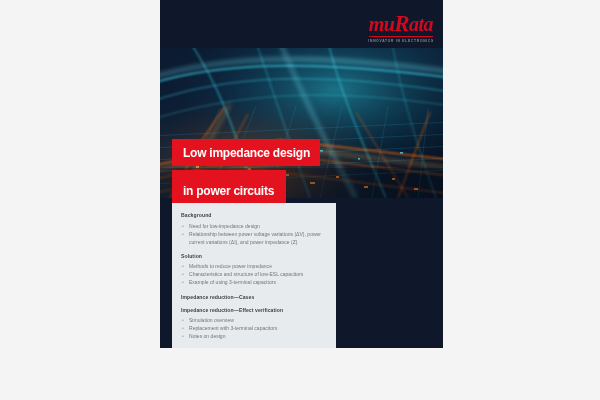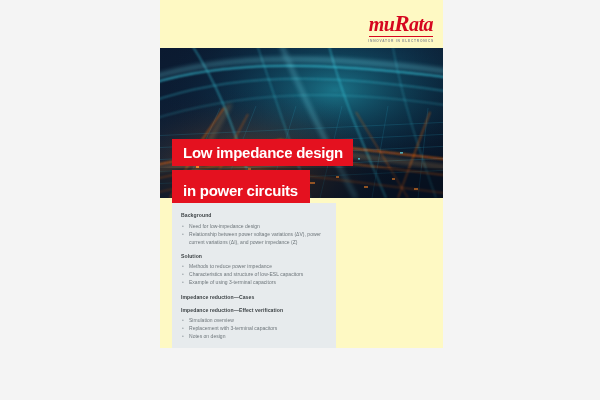--- a/index.html
+++ b/index.html
@@ -21,21 +21,21 @@
     background: #f4f4f4;
   }
 
   
   .page {
     position: absolute;
     left: 160px;
     top: 0;
     width: 283px;
     height: 348px;
-    background: #fef9c3;
+    background: #0f172a;
     overflow: hidden;
   }
 
   
   .header {
     position: absolute;
     left: 0;
     top: 0;
     width: 283px;
     height: 48px;
@@ -82,21 +82,21 @@
     background: #0a1526;
   }
   .hero svg { display: block; width: 283px; height: 150px; }
 
   
   .title-band {
     position: absolute;
     background: #e4111f;
     color: #ffffff;
     font-weight: bold;
-    font-size: 15px;
+    font-size: 12px;
     letter-spacing: -0.25px;
     white-space: nowrap;
     display: flex;
     align-items: center;
     text-align: right;
   }
   .title-band-1 {
     left: 12px;
     top: 139px;
     height: 27px;

